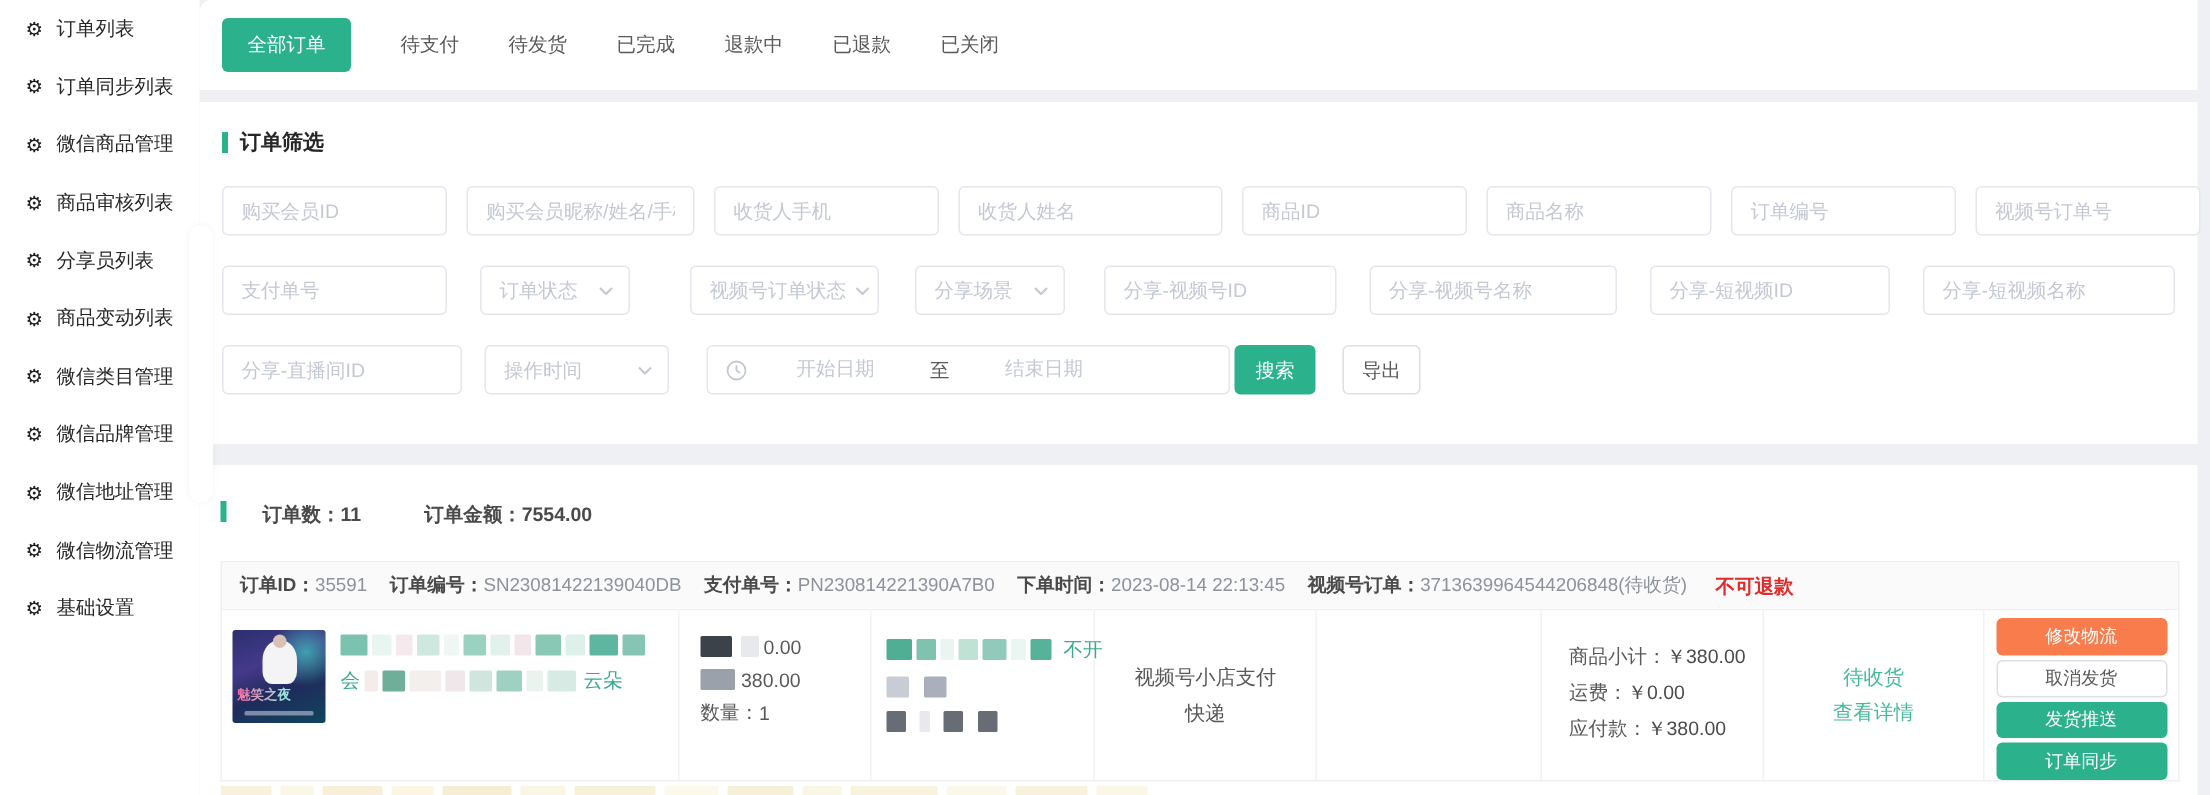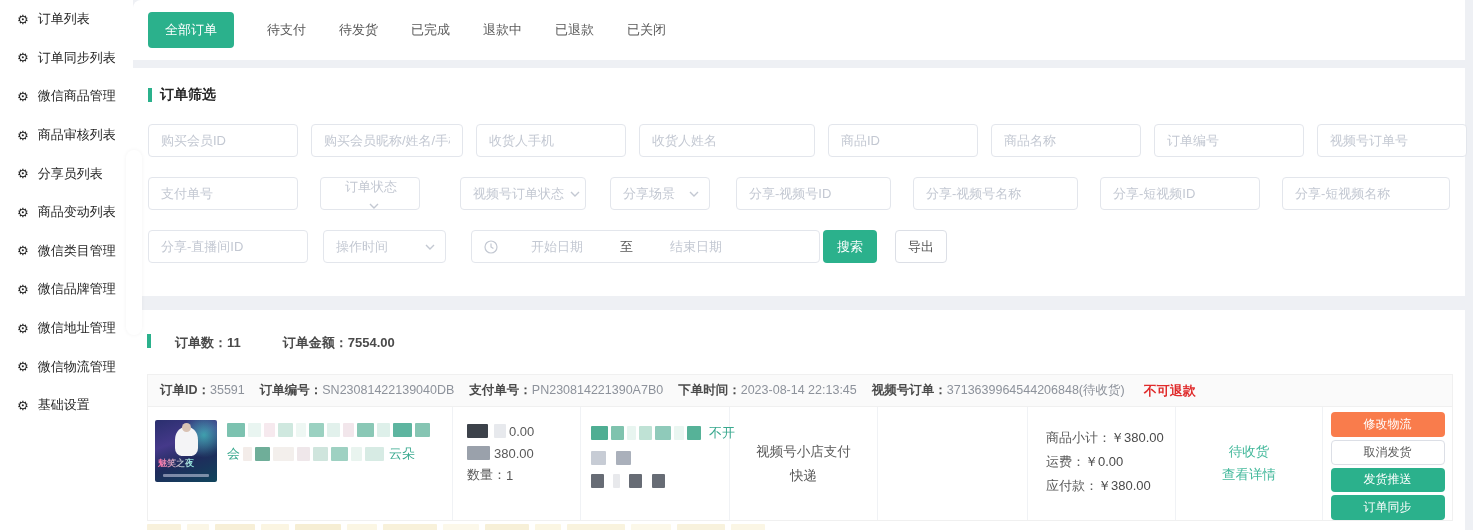--- a/index.html
+++ b/index.html
@@ -32,21 +32,21 @@
   .f-input { height:33px; border:1px solid #e3e6ec; border-radius:4px; padding:0 12px;
              font-size:13px; color:#333; outline:none; background:#fff; font-family:inherit; }
   .f-input::placeholder { color:#c3c8d2; }
   .sel { height:33px; border:1px solid #e3e6ec; border-radius:4px; background:#fff; cursor:pointer;
          display:flex; align-items:center; justify-content:space-between; padding:0 10px 0 12px; }
   .sel .ph { font-size:13px; color:#c3c8d2; white-space:nowrap; }
   .chev { flex-shrink:0; margin-left:6px; }
   .daterange { height:33px; width:349px; border:1px solid #e3e6ec; border-radius:4px; background:#fff;
                display:flex; align-items:center; padding:0 12px; }
   .daterange .dinput { border:none; outline:none; width:118px; text-align:center; font-size:13px;
-                       color:#333; font-family:Liberation Serif, serif; }
+                       color:#333; font-family:Liberation Mono, monospace; }
   .daterange .dinput::placeholder { color:#c3c8d2; }
   .daterange .to { font-size:13px; color:#595959; padding:0 4px; }
   .btn { border:none; border-radius:4px; font-size:13px; cursor:pointer; font-family:inherit; }
   .btn-search { background:var(--accent,#2bb18c); color:#fff; width:54px; height:33px; margin-left:3px; }
   .btn-export { background:#fff; border:1px solid #dcdfe6; color:#595959; width:52px; height:33px; margin-left:18px; }
 
   
   .list-card { margin-top:14px; flex:1; padding:24px 12px 0 14px; overflow:hidden; }
   .count-bar { display:flex; align-items:flex-start; gap:24px; font-size:13px; font-weight:bold; color:#4a4a4a; }
   .count-bar .pair { margin-right:18px; }
@@ -185,21 +185,21 @@
         <input class="f-input" style="width: 150px; margin-right: 13px;" placeholder="收货人手机">
         <input class="f-input" style="width: 176px; margin-right: 13px;" placeholder="收货人姓名">
         <input class="f-input" style="width: 150px; margin-right: 13px;" placeholder="商品ID">
         <input class="f-input" style="width: 150px; margin-right: 13px;" placeholder="商品名称">
         <input class="f-input" style="width: 150px; margin-right: 13px;" placeholder="订单编号">
         <input class="f-input" style="width: 150px;" placeholder="视频号订单号">
       </div>
 
       <div class="frow">
         <input class="f-input" style="width: 150px; margin-right: 22px;" placeholder="支付单号">
-        <div class="sel" style="width:108px;margin-right:40px;flex-direction:column;">
+        <div class="sel" style="width:108px;margin-right:40px;">
           <span class="ph">订单状态</span>
           <svg class="chev" width="10" height="6" viewBox="0 0 10 6">
               <path d="M1 1l4 4 4-4" fill="none" stroke="#c3c8d2" stroke-width="1.4"></path>
             </svg>
         </div>
         <div class="sel" style="width:126px;margin-right:24px;">
           <span class="ph">视频号订单状态</span>
           <svg class="chev" width="10" height="6" viewBox="0 0 10 6">
               <path d="M1 1l4 4 4-4" fill="none" stroke="#c3c8d2" stroke-width="1.4"></path>
             </svg>

